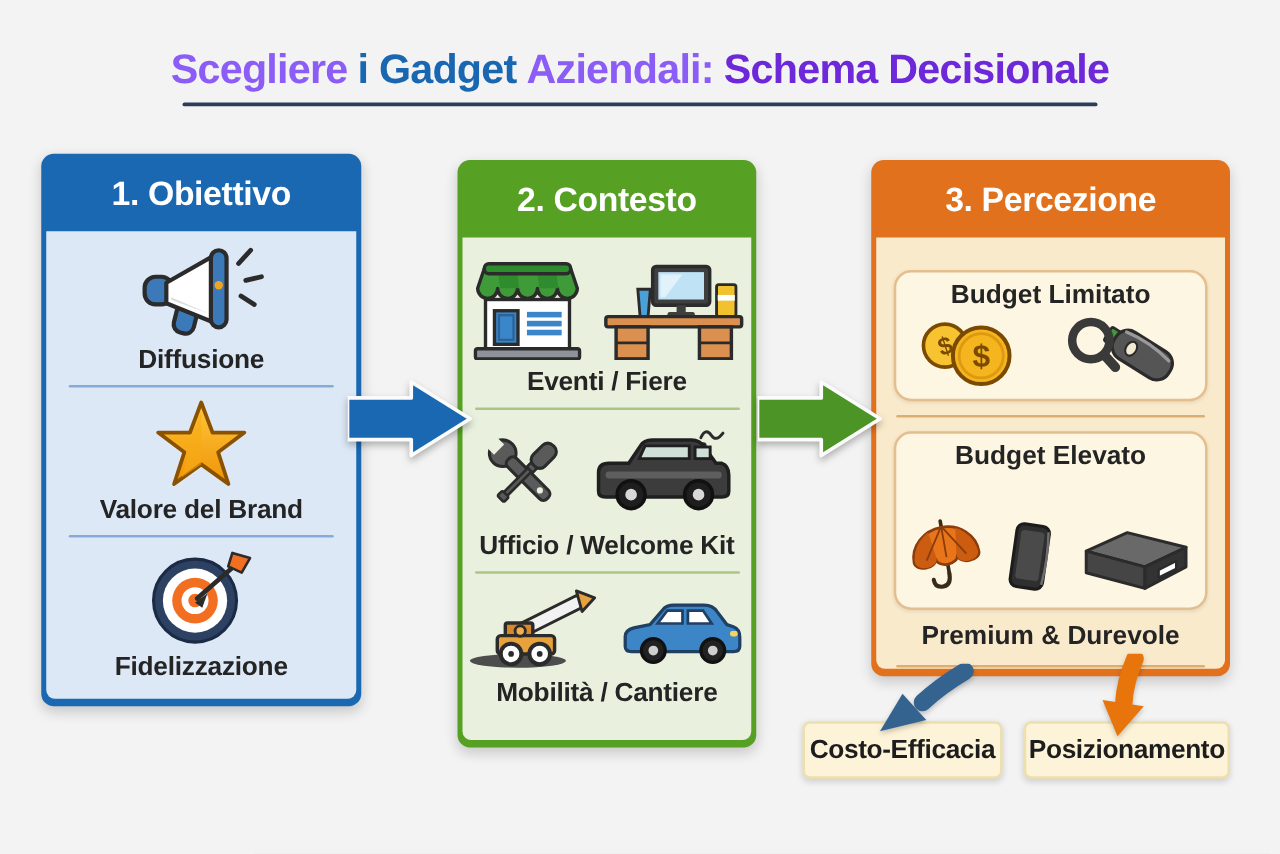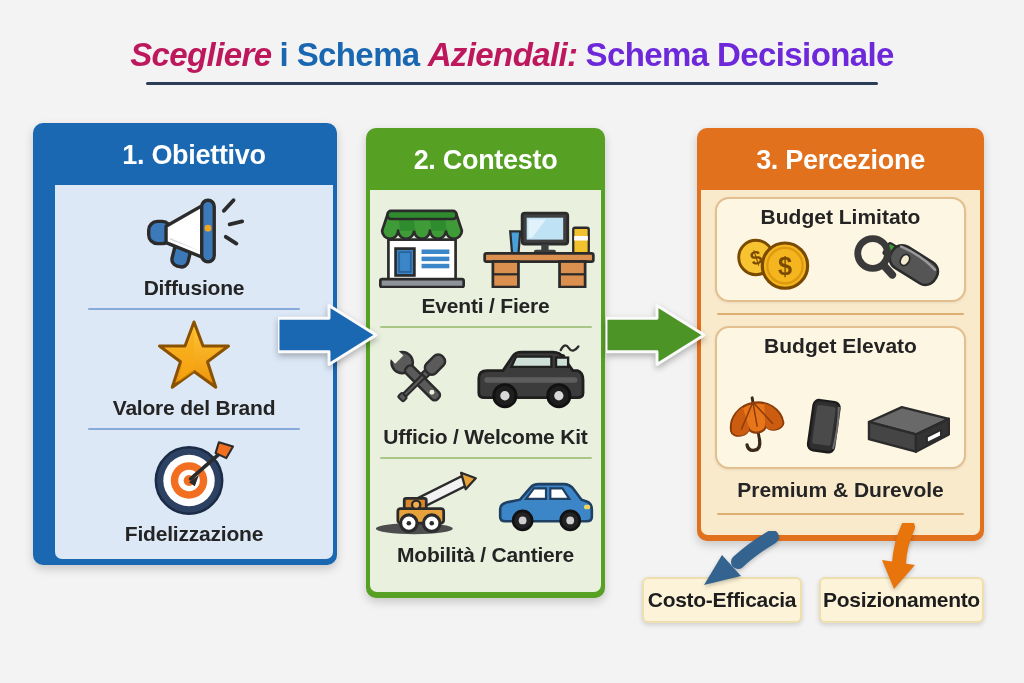--- a/index.html
+++ b/index.html
@@ -3,46 +3,46 @@
 <meta charset="utf-8">
 <style>
   html,body{margin:0;padding:0;}
   body{background:#e9e9ea;font-family:"Liberation Sans",sans-serif;}
   .canvas{position:relative;width:1024px;height:683px;background:#f3f3f4;overflow:hidden;margin:0 auto;}
 
   
   .title-wrap{position:absolute;top:36px;left:0;width:100%;text-align:center;}
   .title{font-size:33px;font-weight:bold;letter-spacing:-0.6px;white-space:nowrap;}
   .title span{margin:0 4px;}
-  .t-dark{color:#be185d;font-style:italic;}
+  .t-dark{color:#8b5cf6;}
   .t-blue{color:#1a67b1;}
   .t-blue2{color:#6d28d9;}
   .title-underline{width:732px;height:3px;background:#2c3e57;margin:8px auto 0;border-radius:2px;}
 
   
   .col{position:absolute;border-radius:10px;box-shadow:0 4px 10px rgba(0,0,0,.18);}
   .col-header{color:#fff;font-weight:bold;font-size:27px;text-align:center;height:62px;line-height:64px;letter-spacing:-0.3px;}
   .col-body{margin:0 4px 4px;border-radius:0 0 7px 7px;display:flex;flex-direction:column;align-items:center;}
-  .col1{left:33px;top:123px;width:286px;height:442px;background:#1a68b2;padding-left:18px;}
+  .col1{left:33px;top:123px;width:256px;height:442px;background:#1a68b2;}
   .col1 .col-body{background:#dce8f6;height:374px;}
   .col2{left:366px;top:128px;width:239px;height:470px;background:#56a023;}
   .col2 .col-body{background:#e9f0de;height:402px;}
   .col3{left:697px;top:128px;width:287px;height:413px;background:#e2711d;}
   .col3 .col-body{background:#faeacc;height:345px;}
 
   .item-label{font-size:21px;font-weight:bold;color:#242424;letter-spacing:-0.2px;line-height:26px;}
   .div1{width:212px;height:2px;background:#87abd8;margin:7px 0;border-radius:1px;}
   .div2{width:212px;height:2px;background:#aac687;margin:7px 0;border-radius:1px;}
   .div3{width:247px;height:2px;background:#dcae72;margin:11px 0 0;border-radius:1px;}
 
   .icon-row{display:flex;align-items:flex-end;justify-content:center;gap:10px;}
   .ic{display:block;}
 
   
-  .inner-box{width:235px;background:#fdf6e2;border:2px solid #e3bf8f;border-radius:14px;margin-top:7px;
+  .inner-box{width:235px;background:#fdf6e2;border:2px solid #e3bf8f;border-radius:14px;margin-top:26px;
              padding:4px 6px 9px;display:flex;flex-direction:column;align-items:center;box-shadow:0 1px 3px rgba(0,0,0,.08);}
   .inner-box .box-title{font-size:21px;font-weight:bold;color:#242424;line-height:27px;}
   .inner-box .icon-row{width:100%;justify-content:space-evenly;margin-top:3px;}
   .result-label{font-size:21px;font-weight:bold;color:#242424;margin-top:8px;line-height:25px;}
 
   
   .flow-arrow{position:absolute;z-index:5;filter:drop-shadow(0 3px 3px rgba(0,0,0,.28));}
   .flow-arrow.blue{left:278px;top:301px;}
   .flow-arrow.green{left:606px;top:301px;}
 
@@ -56,21 +56,21 @@
   .outcome-box.b1{left:642px;width:160px;}
   .outcome-box.b2{left:819px;width:165px;}
 </style>
 </head>
 <body>
 
 <div class="canvas">
 
   <div class="title-wrap">
     <div class="title">
-      <span class="t-dark">Scegliere</span><span class="t-blue">i Schema</span><span class="t-dark">Aziendali:</span><span class="t-blue2">Schema Decisionale</span>
+      <span class="t-dark">Scegliere</span><span class="t-blue">i Gadget</span><span class="t-dark">Aziendali:</span><span class="t-blue2">Schema Decisionale</span>
     </div>
     <div class="title-underline"></div>
   </div>
 
   <div class="col col1">
     <div class="col-header">1. Obiettivo</div>
     <div class="col-body">
 
       <svg class="ic" width="106" height="82" viewBox="0 0 110 84" style="margin-top:6px;">
         <path d="M86 20 L96 9" stroke="#2b2b2b" stroke-width="4" stroke-linecap="round" fill="none"></path>

